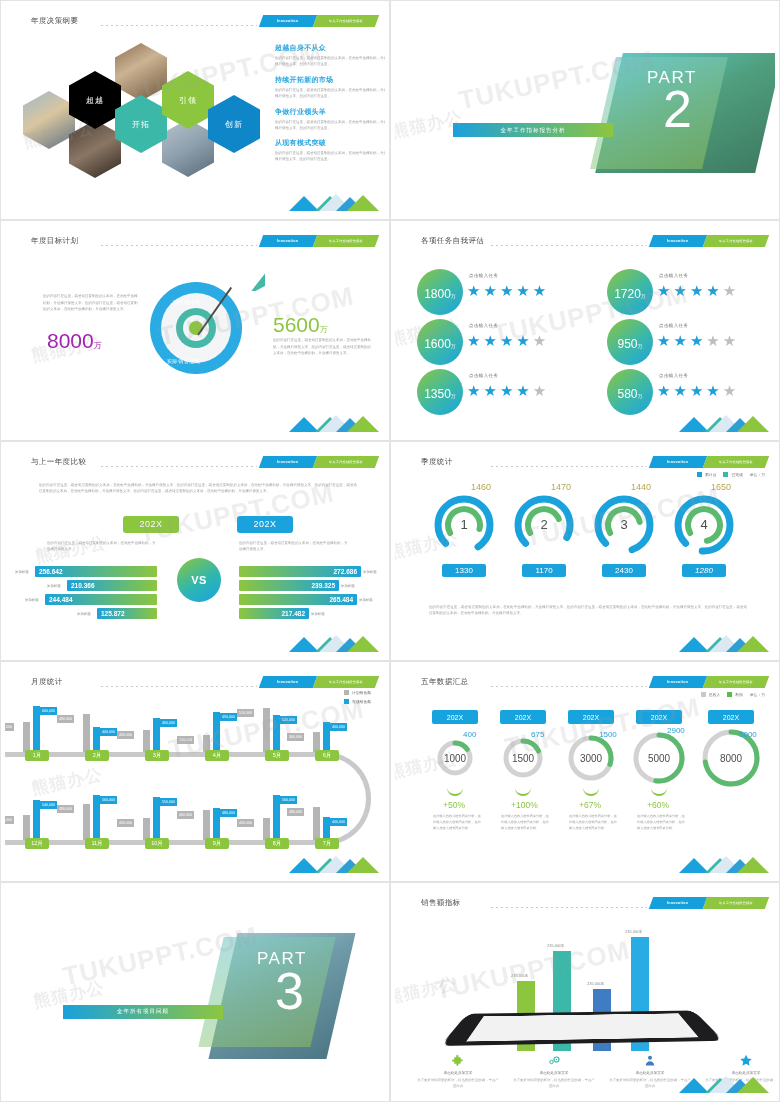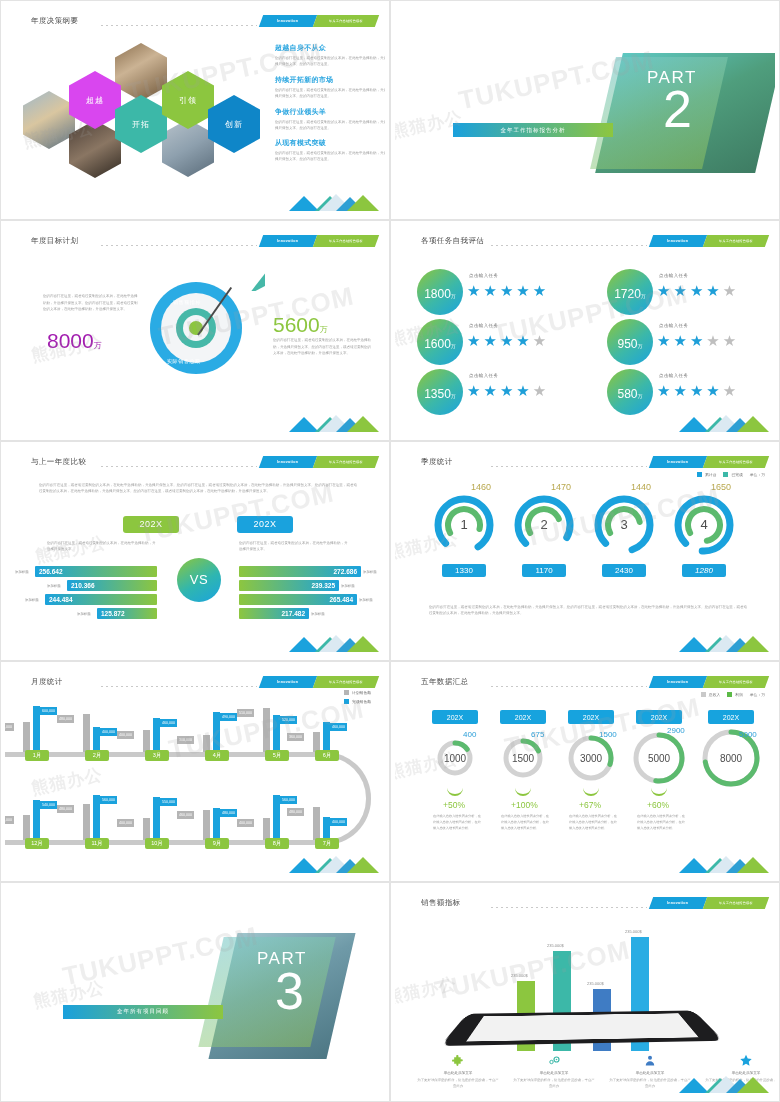--- a/index.html
+++ b/index.html
@@ -68,21 +68,21 @@
   .circ b { font-size:12px; font-weight:normal; padding-bottom:14px;}
   .circ b i { font-size:5px; font-style:normal;}
   .rate-lbl { position:absolute; font-size:4.5px; color:#6d6d6d; letter-spacing:.4px;}
   .stars { position:absolute; display:flex; gap:3px; font-size:15px; line-height:1;}
 
   
   .yr-pill { position:absolute; width:56px; height:17px; border-radius:3px; display:flex; align-items:center; justify-content:center;
              color:#fff; font-size:9px; letter-spacing:.5px;}
   .vs { position:absolute; width:44px; height:44px; border-radius:50%;
         background:linear-gradient(150deg,#8cc63e,#2fb6b0 55%,#1ba3de);
-        display:flex; align-items:center; justify-content:center; color:#fff; font-size:13px; letter-spacing:.5px;}
+        display:flex; align-items:center; justify-content:center; color:#fff; font-size:11px; letter-spacing:.5px;font-weight:bold;}
   .cbar { position:absolute; height:11px; border-radius:1px; display:flex; align-items:center; color:#fff; font-size:6.5px; font-weight:bold;}
   .cbar.l { background:linear-gradient(to right,#1aa2dd,#8dc63f); justify-content:flex-start; padding-left:4px;}
   .cbar.r { background:linear-gradient(to right,#8dc63f,#1aa2dd); justify-content:flex-end; padding-right:4px;}
   .ctag { position:absolute; font-size:3.4px; color:#8e8e8e; white-space:nowrap;}
 
   
   .legend { position:absolute; display:flex; align-items:center; gap:3px; font-size:3.8px; color:#6d6d6d;}
   .legend i { width:5px; height:5px; display:inline-block;}
   .qnum { position:absolute; inset:0; display:flex; align-items:center; justify-content:center; font-size:13px; color:#4d4d4d;}
   .qtop { position:absolute; font-size:9px; color:#b9a84f; }
@@ -139,21 +139,21 @@
       <div class="hexp" style="left:0px;top:44px">
         <i style="background:linear-gradient(150deg,#9fb8c9,#d9c6a0 45%,#5a6f80)"></i>
           </div>
       <div class="hexp" style="left:46px;top:73px">
         <i style="background:linear-gradient(150deg,#4a3d35,#8a7663 50%,#2e2720)"></i>
           </div>
       <div class="hexp" style="left:139px;top:72px">
         <i style="background:linear-gradient(150deg,#b9c4cc,#8ea0ae 50%,#596b79)"></i>
           </div>
 
-      <div class="hex" style="left:46px;top:24px;background:#d946ef">
+      <div class="hex" style="left:46px;top:24px;background:#000000">
         <span>超越</span>
           </div>
       <div class="hex" style="left:92px;top:48px;background:#3cb8a8">
         <span>开拓</span>
           </div>
       <div class="hex" style="left:139px;top:24px;background:#8cc63f">
         <span>引领</span>
           </div>
       <div class="hex" style="left:185px;top:48px;background:#0f86c8">
         <span>创新</span>

